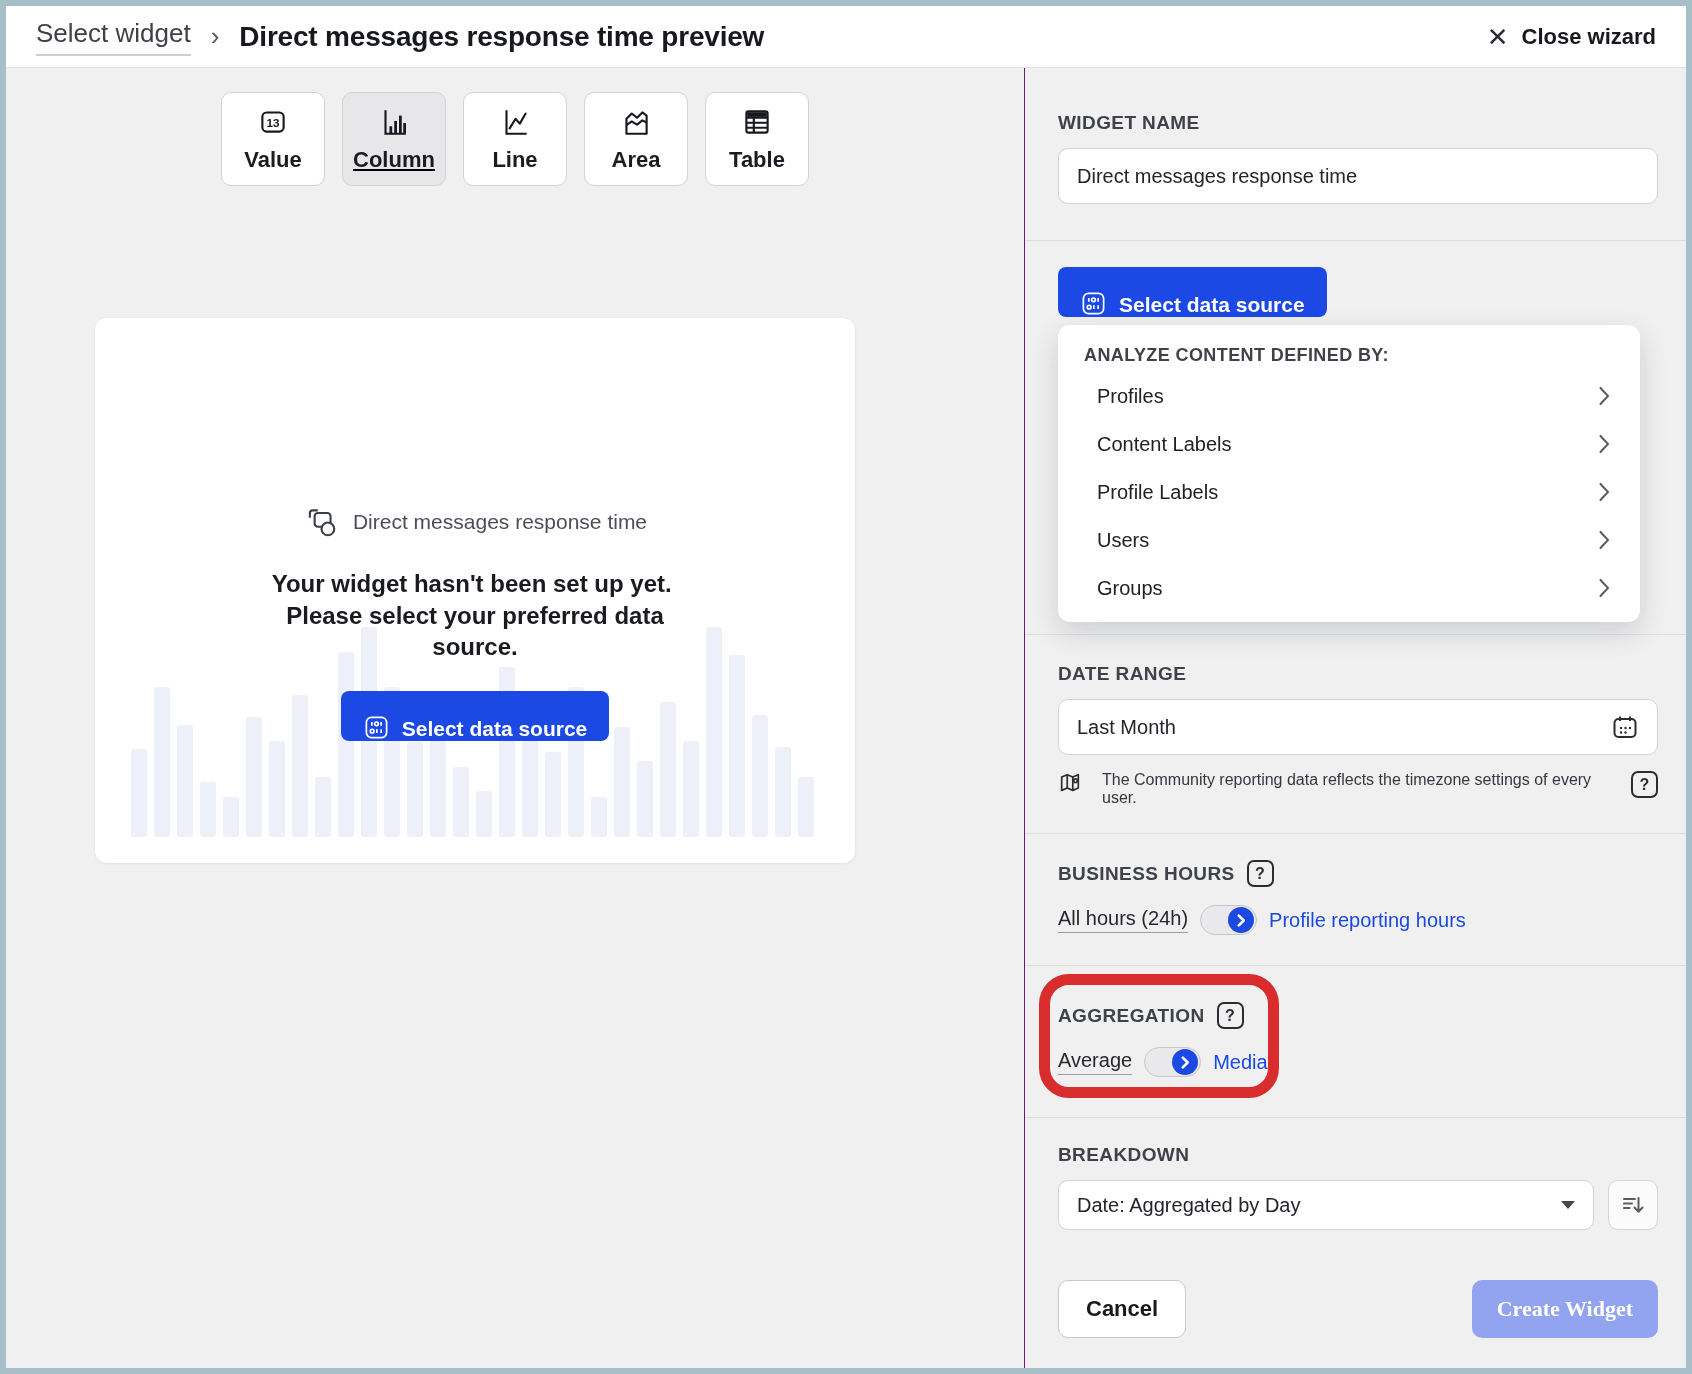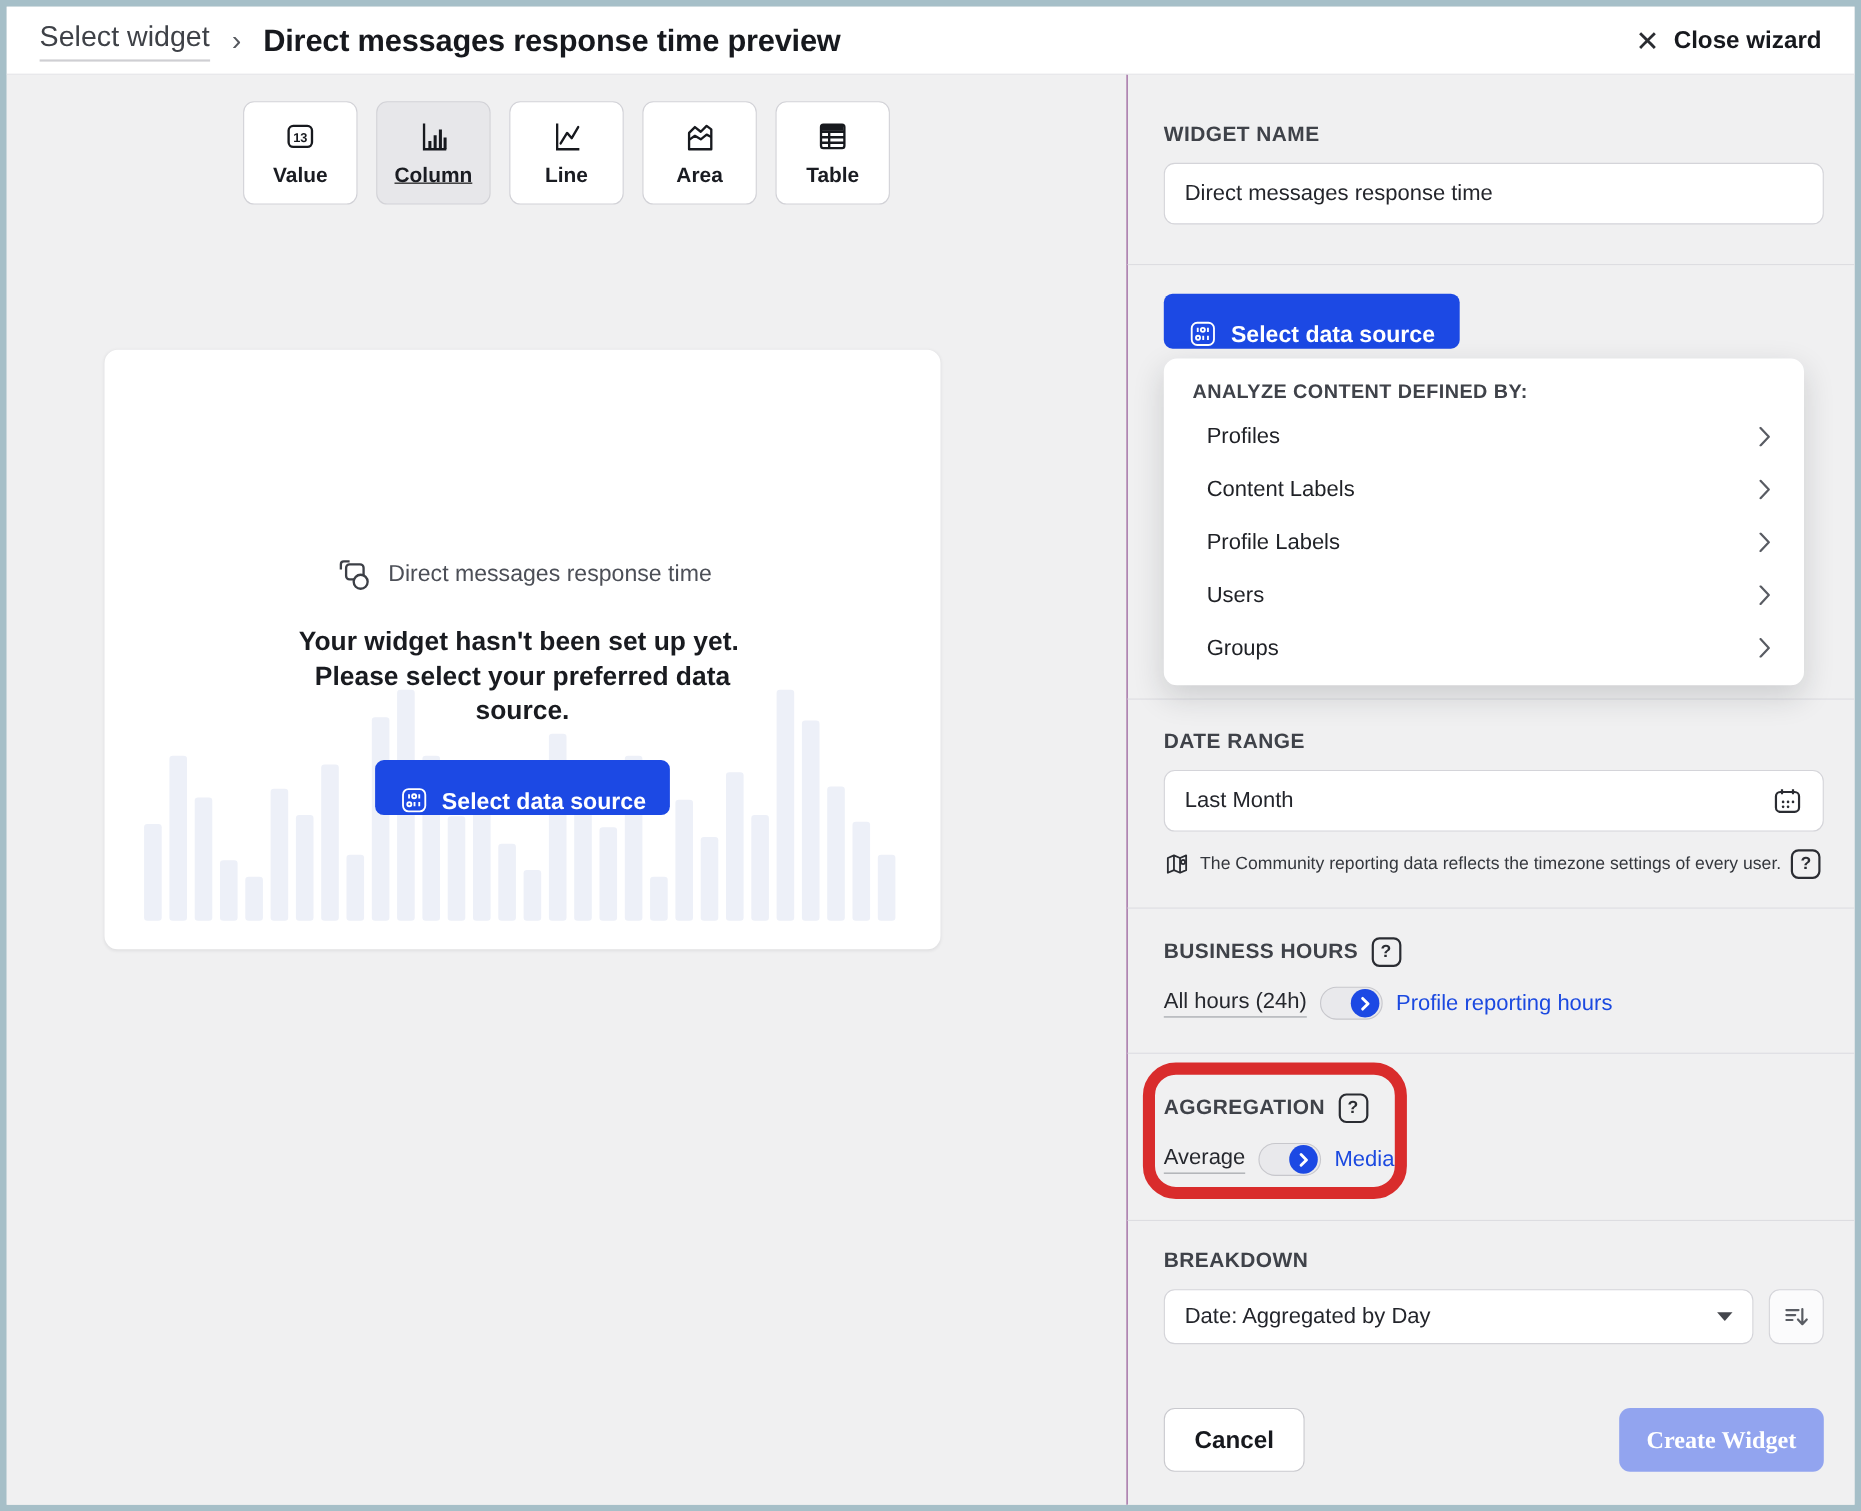--- a/index.html
+++ b/index.html
@@ -43,21 +43,21 @@
 
   
   .type-row{ display:flex; justify-content:center; gap:17px; margin-top:24px; }
   .type-btn{
     width:104px; height:94px; background:#fff;
     border:1px solid #d2d2d7; border-radius:10px;
     display:flex; flex-direction:column; align-items:center; justify-content:center;
     gap:8px; cursor:pointer;
   }
   .type-btn.selected{ background:#e7e7ea;text-decoration:underline; }
-  .type-label{ font-size:19px; font-weight:700; color:#1a1c22; }
+  .type-label{ font-size:22px; font-weight:700; color:#1a1c22; }
   .type-icon svg{ display:block; }
 
   
   .preview-card{
     position:absolute; left:89px; top:250px; width:760px; height:545px;
     background:#fff; border-radius:12px;
     box-shadow:0 1px 3px rgba(25,28,40,.08);
     overflow:hidden;
   }
   .bars{
@@ -105,21 +105,21 @@
     padding:20px 26px 10px 26px; position:relative; z-index:2;
   }
   .menu-header{ font-size:18px; font-weight:700; color:#3f4249; letter-spacing:.4px; }
   .menu-item{
     display:flex; align-items:center; justify-content:space-between;
     height:48px; padding-left:13px; font-size:20px; color:#202227; cursor:pointer;
   }
   .menu-item svg{ flex:0 0 auto; margin-right:4px; }
 
   .note{
-    margin-top:16px; display:flex; align-items:center; gap:9px;
+    margin-top:16px; display:flex; align-items:flex-start; gap:20px;
     font-size:16px; color:#34373d;
   }
   .help{
     width:27px; height:27px; flex:0 0 auto;
     border:2px solid #2a2c32; border-radius:7px;
     display:inline-flex; align-items:center; justify-content:center;
     font-size:16px; font-weight:700; color:#2a2c32; cursor:default;
   }
 
   .toggle-row{ margin-top:18px; display:flex; align-items:center; gap:12px; font-size:20px; }

